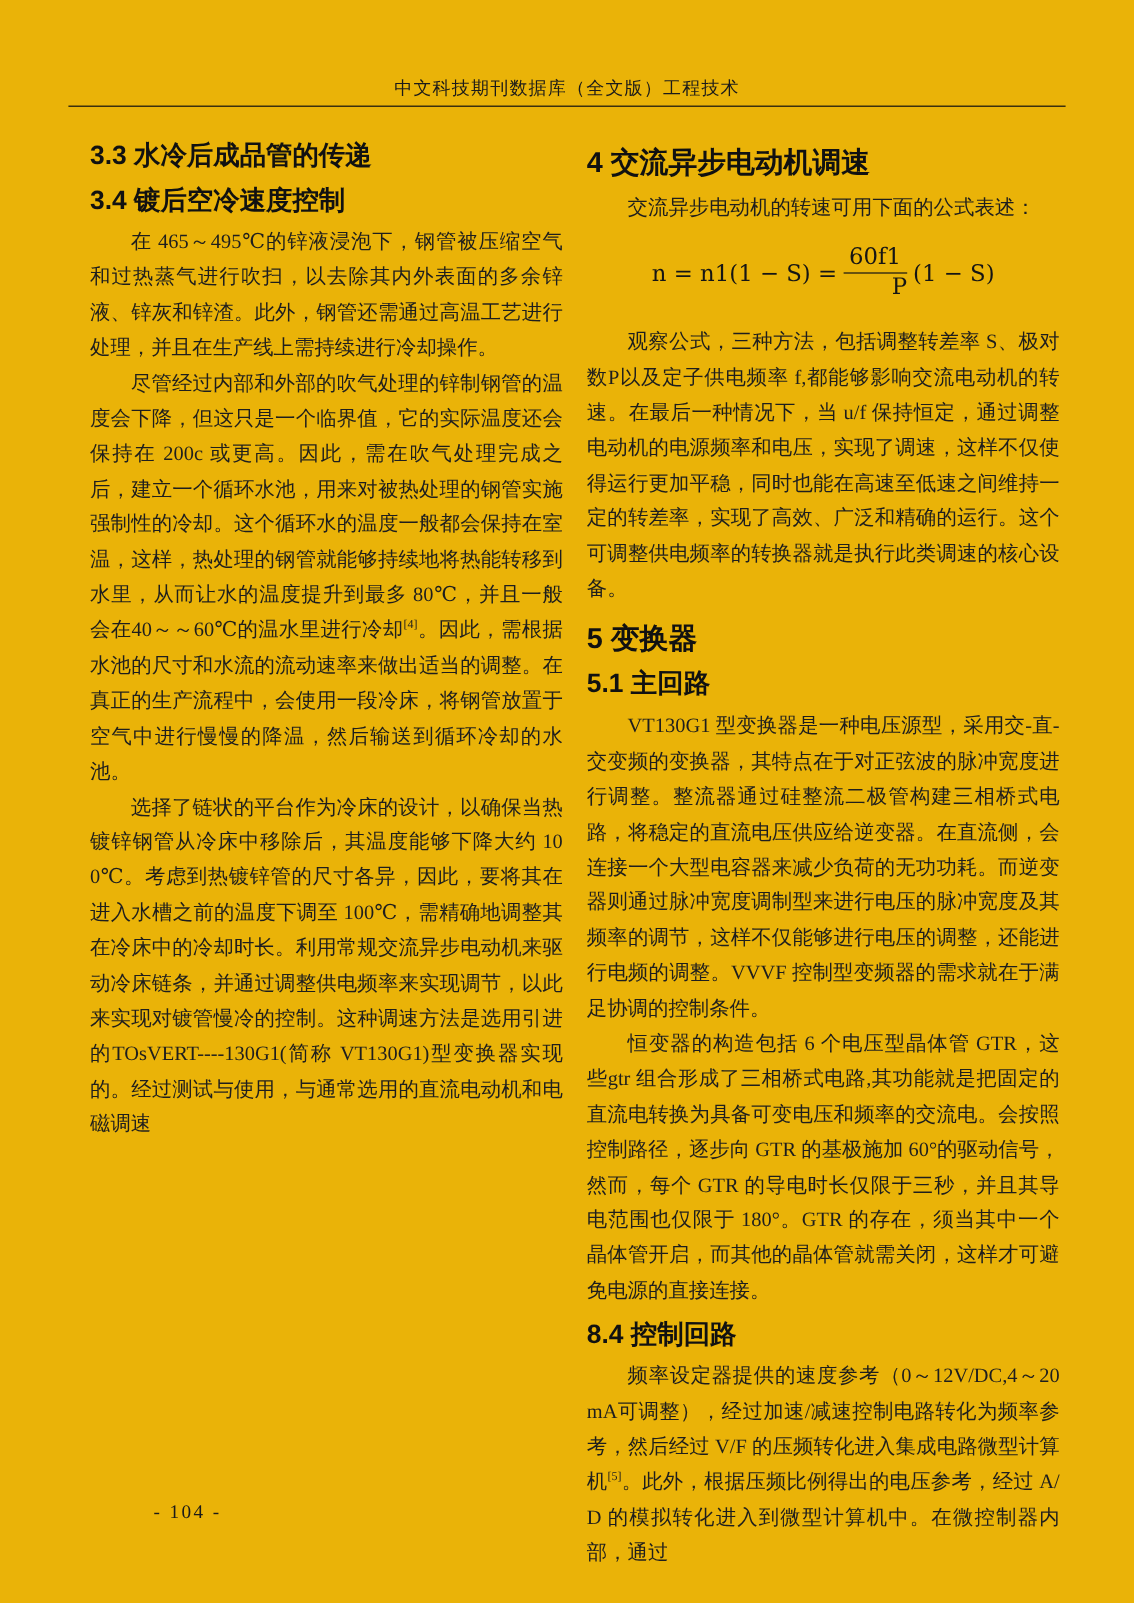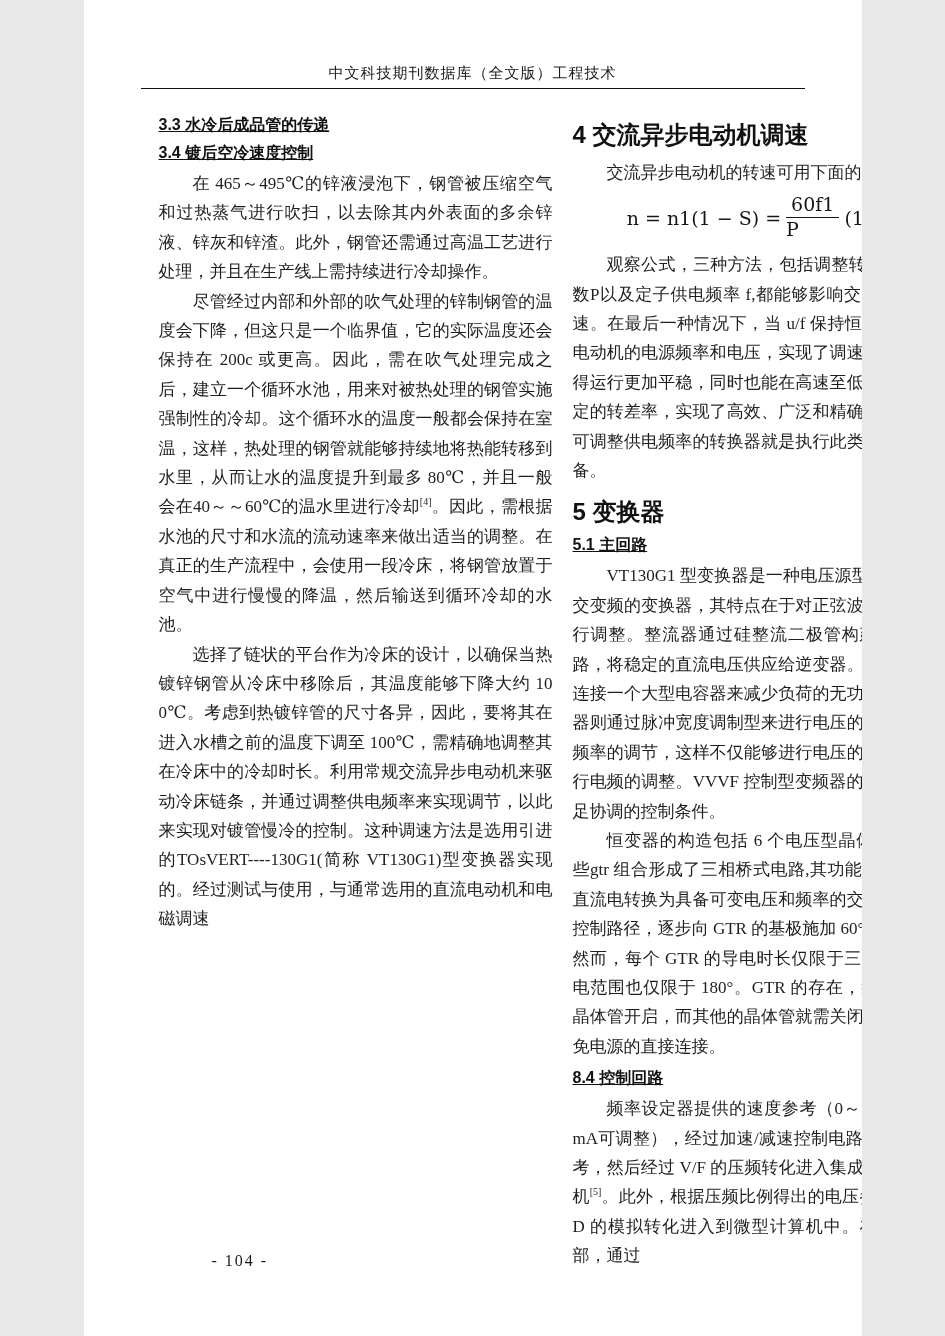--- a/index.html
+++ b/index.html
@@ -1,20 +1,20 @@
 <!DOCTYPE html>
 <html><head>
 <meta charset="utf-8">
 <style>
   html,body{margin:0;padding:0;background:#e8e8e8;}
   .page{
     position:relative;
-    width:778px;height:1336px;
+    width:945px;height:1336px;
     margin:0 auto;
-    background:#ffffff;
+    background:#eab308;
     font-family:"Liberation Serif","DejaVu Serif",serif;
     color:#1e1e1e;
     overflow:hidden;
   }
   .header-title{
     position:absolute;top:64px;left:0;width:100%;
     text-align:center;
     font-size:15px;letter-spacing:1px;color:#1a1a1a;
   }
   .header-rule{
@@ -34,32 +34,32 @@
     text-justify:inter-character;
     word-break:break-all;
     color:#1e1e1e;
   }
   .indent{text-indent:2em;}
   .h2,.h3{
     font-family:"Liberation Sans","DejaVu Sans",sans-serif;
     font-weight:700;color:#111;
   }
   .h2{font-size:24px;margin:11px 0 7px;}
-  .h3{font-size:16px;margin:7px 0 5px;text-decoration:underline;}
+  .h3{font-size:22px;margin:7px 0 5px;}
   sup.ref{font-size:10px;line-height:0;vertical-align:super;}
   .formula{
     display:flex;justify-content:center;align-items:center;
     margin:4px 0 6px;
     font-size:19px;
     font-family:"DejaVu Serif","Liberation Serif",serif;
     color:#151515;
   }
   .frac{
-    display:inline-flex;flex-direction:column;align-items:flex-start;
-    margin:3px 5px;line-height:1.15;
+    display:inline-flex;flex-direction:column;align-items:flex-end;
+    margin:13px 5px;line-height:1.15;
   }
   .frac .num{border-bottom:1.6px solid #151515;padding:0 5px 1px;}
   .frac .den{padding-top:1px;}
   .page-number{
     position:absolute;left:84px;bottom:66px;
     font-size:16px;color:#1a1a1a;letter-spacing:2px;
     font-family:"Liberation Serif",serif;
     margin-left:44px;
   }
 </style>

